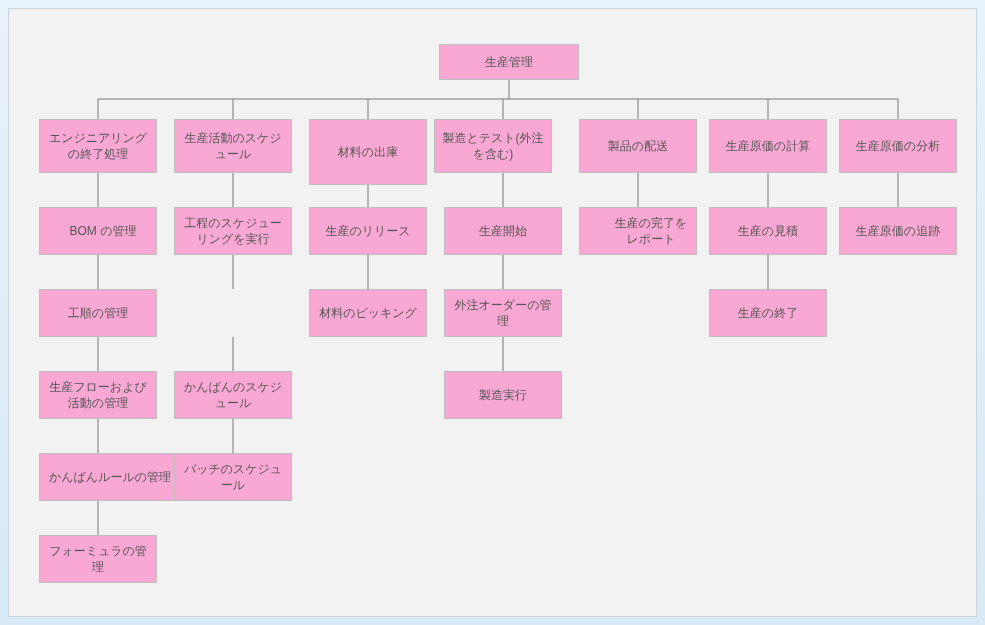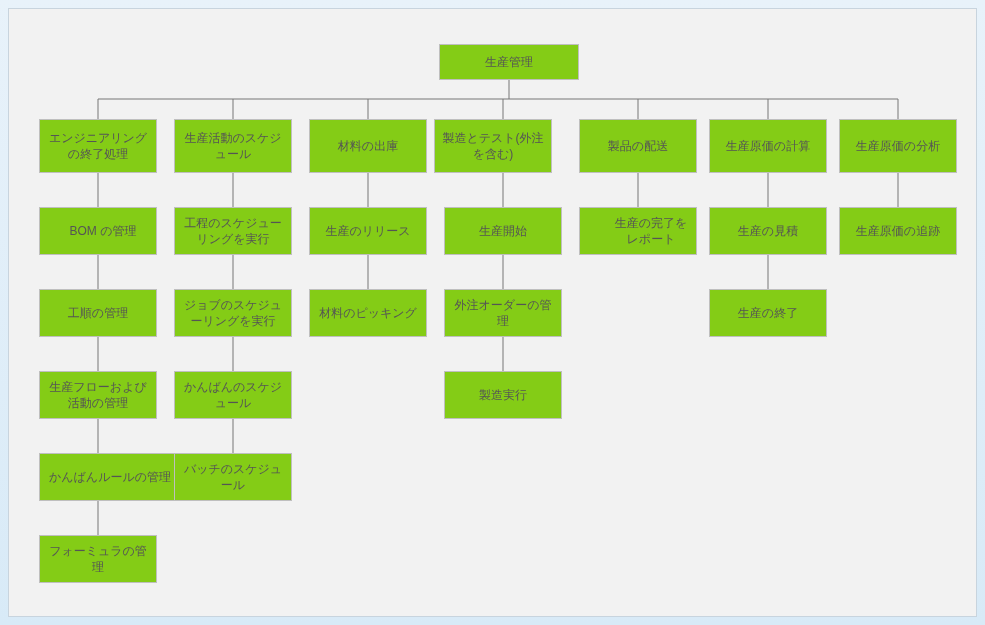--- a/index.html
+++ b/index.html
@@ -14,21 +14,21 @@
   }
   .canvas {
     position: relative;
     width: 100%;
     height: 100%;
     background: #f2f2f2;
     border: 1px solid #c8d4de;
   }
   .node {
     position: absolute;
-    background: #84cc16;
+    background: #f9a8d4;
     border: 1px solid #bfbfbf;
     display: flex;
     align-items: center;
     justify-content: center;
     text-align: center;
     line-height: 1.35;
     padding: 4px 6px;
     font-size: 12px;
     color: #555;
     white-space: pre-line;
@@ -80,24 +80,23 @@
     </svg>
 <div class="node" style="left: 430px; top: 35px; width: 140px; height: 36px;">生産管理</div>
     <div class="node" style="left: 30px; top: 110px; width: 118px; height: 54px;">エンジニアリングの終了処理</div>
     <div class="node" style="left: 30px; top: 198px; width: 118px; height: 48px; padding-left: 16px;">BOM の管理</div>
     <div class="node" style="left: 30px; top: 280px; width: 118px; height: 48px;">工順の管理</div>
     <div class="node" style="left: 30px; top: 362px; width: 118px; height: 48px;">生産フローおよび活動の管理</div>
     <div class="node" style="left: 30px; top: 444px; width: 142px; height: 48px;">かんばんルールの管理</div>
     <div class="node" style="left: 165px; top: 110px; width: 118px; height: 54px;">生産活動のスケジュール</div>
     <div class="node" style="left: 30px; top: 526px; width: 118px; height: 48px;">フォーミュラの管理</div>
     <div class="node" style="left: 165px; top: 198px; width: 118px; height: 48px;">工程のスケジューリングを実行</div>
-    <div class="node" style="left: 165px; top: 280px; width: 118px; height: 48px;">ジョブのスケジューリングを実行</div>
     <div class="node" style="left: 165px; top: 362px; width: 118px; height: 48px;">かんばんのスケジュール</div>
     <div class="node" style="left: 165px; top: 444px; width: 118px; height: 48px;">バッチのスケジュール</div>
-    <div class="node" style="left: 300px; top: 110px; width: 118px; height: 54px;">材料の出庫</div>
+    <div class="node" style="left: 300px; top: 110px; width: 118px; height: 66px;">材料の出庫</div>
     <div class="node" style="left: 300px; top: 198px; width: 118px; height: 48px;">生産のリリース</div>
     <div class="node" style="left: 300px; top: 280px; width: 118px; height: 48px;">材料のピッキング</div>
     <div class="node" style="left: 425px; top: 110px; width: 118px; height: 54px;">製造とテスト(外注を含む)</div>
     <div class="node" style="left: 435px; top: 198px; width: 118px; height: 48px;">生産開始</div>
     <div class="node" style="left: 435px; top: 362px; width: 118px; height: 48px;">製造実行</div>
     <div class="node" style="left: 435px; top: 280px; width: 118px; height: 48px;">外注オーダーの管理</div>
     <div class="node" style="left: 570px; top: 110px; width: 118px; height: 54px;">製品の配送</div>
     <div class="node" style="left: 570px; top: 198px; width: 118px; height: 48px; padding-left: 32px;">生産の完了をレポート</div>
     <div class="node" style="left: 700px; top: 110px; width: 118px; height: 54px;">生産原価の計算</div>
     <div class="node" style="left: 700px; top: 280px; width: 118px; height: 48px;">生産の終了</div>

